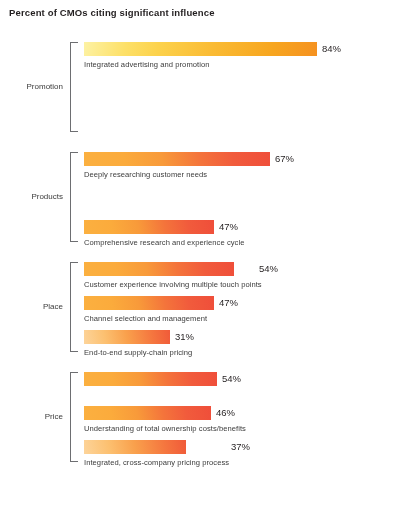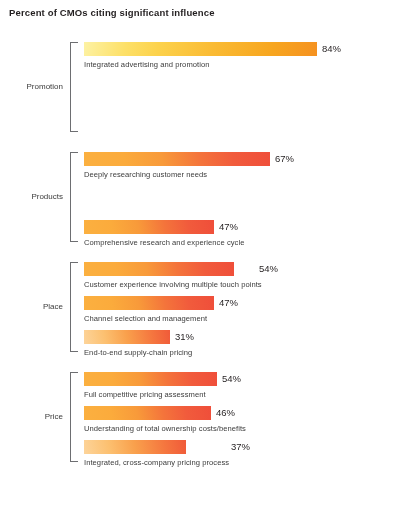--- a/index.html
+++ b/index.html
@@ -151,21 +151,20 @@
           <div class="bar-value" style="left: 91px;">31%</div>
           <div class="bar-caption">End-to-end supply-chain pricing</div>
         </div>
       </div>
       <div class="group" style="top: 372px; height: 102px;">
         <div class="bracket" style="height: 90px;"></div>
         <div class="group-label" style="top: 40px;">Price</div>
         <div class="row" style="top: 0px;">
           <div class="bar g3" style="width: 133px;"></div>
           <div class="bar-value" style="left: 138px;">54%</div>
-          <div class="bar-caption">Full competitive pricing assessment</div>
         </div>
         <div class="row" style="top: 34px;">
           <div class="bar g3" style="width: 127px;"></div>
           <div class="bar-value" style="left: 132px; text-align: center;">46%</div>
           <div class="bar-caption">Understanding of total ownership costs/benefits</div>
         </div>
         <div class="row" style="top: 68px;">
           <div class="bar g3 pale" style="width: 102px;"></div>
           <div class="bar-value" style="left: 107px; margin-left: 40px;">37%</div>
           <div class="bar-caption">Integrated, cross-company pricing process</div>

